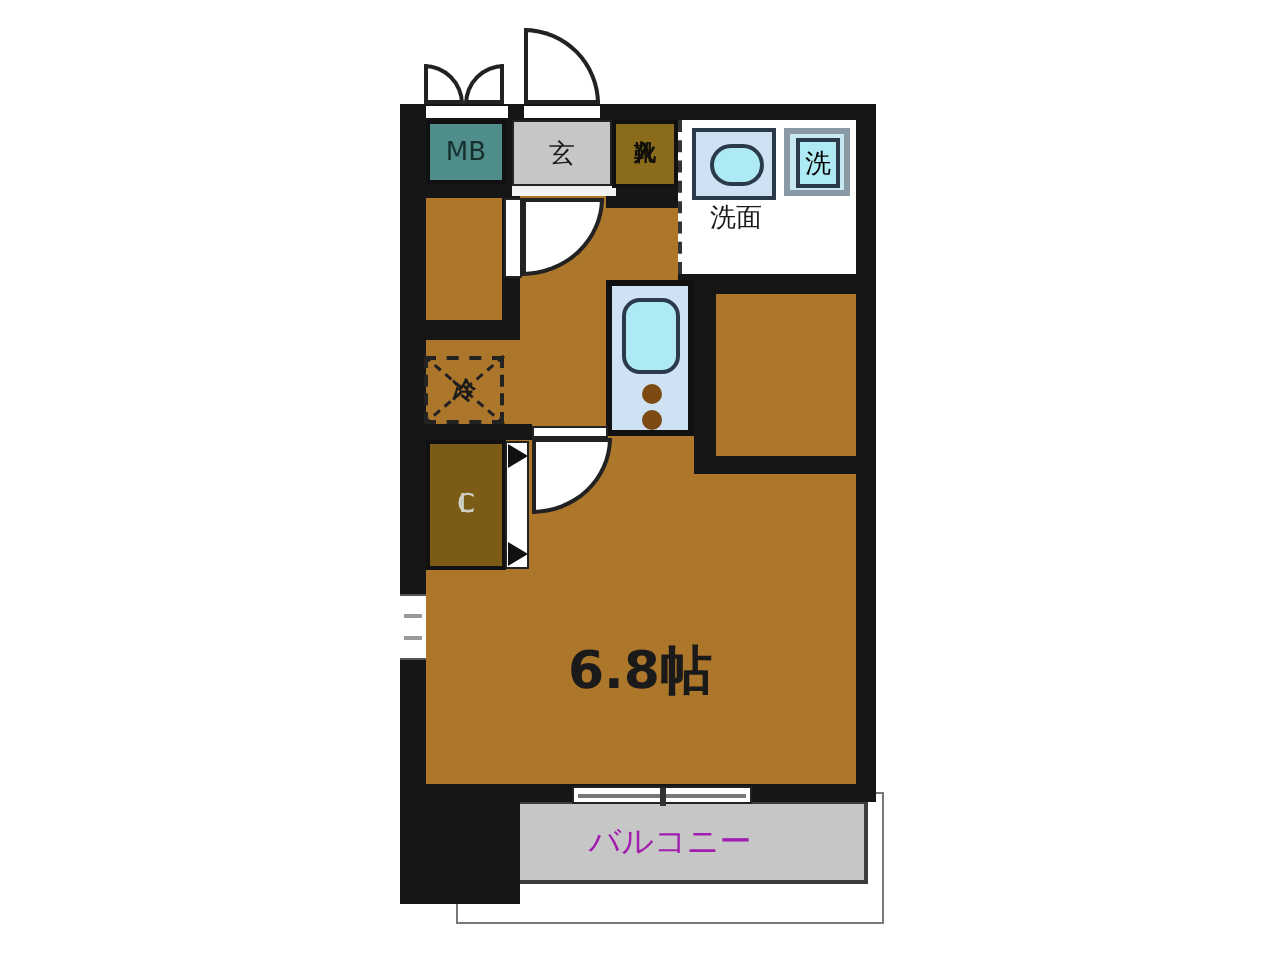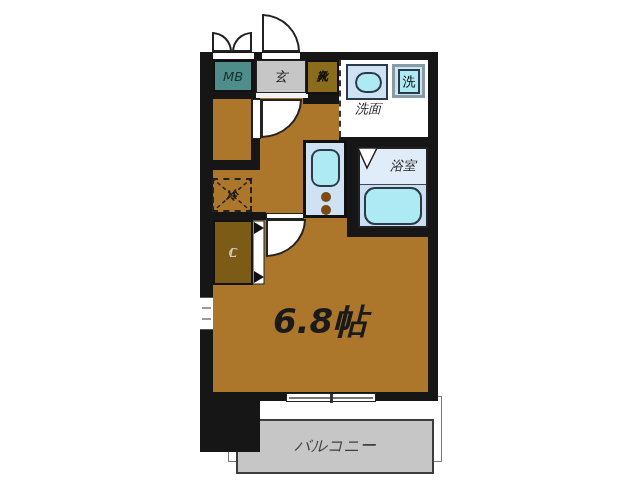--- a/index.html
+++ b/index.html
@@ -1,21 +1,21 @@
 <!DOCTYPE html>
 <html style="--c-wall: #161616; --c-floor: #ad772b; --c-meterbox: #4e8d8a; --c-entry: #c6c6c6; --c-shoe: #8a6c1c; --c-closet: #7c5b16; --c-wcfloor: #e9f4fb; --c-fixture: #aeeaf3; --c-counter: #cfe2f3; --c-bathupper: #e0edf9; --c-bathlower: #cadef2; --c-balcony: #c6c6c6;"><head>
 <meta charset="utf-8">
 <style>
   html,body{margin:0;padding:0;background:#fff;}
   #canvas{position:relative;width:640px;height:480px;background:#fff;overflow:hidden;
           font-family:"DejaVu Sans","Liberation Sans",sans-serif;}
   #canvas *{position:absolute;box-sizing:border-box;}
   .wall{background:var(--c-wall);}
   .opening{background:#fff;}
-  .lbl{color:#1a1a1a;display:flex;align-items:center;justify-content:center;text-align:center;font-style:italic;}
+  .lbl{color:#1a1a1a;display:flex;align-items:center;justify-content:center;text-align:center;}
   
   .base{left:213px;top:60px;width:215px;height:332px;background:var(--c-floor);}
   .mb{left:213px;top:60px;width:40px;height:32px;background:var(--c-meterbox);
       border:2px solid #111;color:#17302f;font-size:13px;}
   .genkan{left:256px;top:60px;width:50px;height:33px;background:var(--c-entry);
       border:1px solid #222;font-size:13px;}
   .step{left:256px;top:93px;width:52px;height:5px;background:#f2f2f2;}
   .shoe{left:306px;top:60px;width:33px;height:34px;background:var(--c-shoe);
       border:2px solid #111;color:#101008;font-size:11px;line-height:1.1;flex-direction:column;font-weight:600;}
   .dashedpart{left:339px;top:60px;width:6px;height:77px;background:#fff;
@@ -36,24 +36,24 @@
   .counter{left:303px;top:140px;width:44px;height:78px;background:var(--c-counter);border:3px solid #111;}
   .counter .sink{left:5px;top:6px;width:29px;height:38px;background:var(--c-fixture);
       border:2px solid #2b3a4a;border-radius:9px;}
   .burner{width:10px;height:10px;border-radius:50%;background:#7c4a12;left:15px;}
   .bath{left:358px;top:147px;width:70px;height:81px;background:var(--c-bathlower);border:2px solid #222;}
   .bath .upper{left:0;top:0;width:100%;height:36px;background:var(--c-bathupper);border-bottom:1px solid #445;}
   .bath .t{left:18px;top:8px;width:50px;height:18px;font-size:13px;}
   .tub{left:4px;top:38px;width:58px;height:38px;background:var(--c-fixture);
       border:2px solid #2b3a4a;border-radius:11px;}
   .room-name{left:240px;top:277px;width:160px;height:30px;font-size:29px;font-weight:700;}
-  .room-size{left:240px;top:308px;width:160px;height:28px;font-size:34px;font-weight:700;}
+  .room-size{left:240px;top:321px;width:160px;height:28px;font-size:26px;font-weight:700;}
   .balcony-outline{left:228px;top:396px;width:214px;height:66px;border:1px solid #777;}
-  .balcony{left:236px;top:400px;width:198px;height:55px;background:var(--c-balcony);
-      border:2px solid #3c3c3c;color:#404040;font-size:16px;margin-top:19px;}
+  .balcony{left:236px;top:400px;width:198px;height:42px;background:var(--c-balcony);
+      border:2px solid #3c3c3c;color:#a21caf;font-size:16px;}
   
   .disc{background:#fff;border:2px solid #222;}
   .disc.tr{border-top-right-radius:100% 100%;}
   .disc.tl{border-top-left-radius:100% 100%;}
   .disc.br{border-bottom-right-radius:100% 100%;}
   .leaf{background:#fff;border:1px solid #222;}
   .win-left{left:200px;top:297px;width:13px;height:33px;background:#fff;border-top:1px solid #555;border-bottom:1px solid #555;}
   .win-left i{left:2px;width:9px;height:2px;background:#9a9a9a;display:block;}
   .slider{left:286px;top:393px;width:90px;height:9px;background:#fff;border:1px solid #222;}
   .slider .mid{left:2px;top:3px;width:84px;height:2px;background:#777;}
@@ -131,28 +131,20 @@
     <polygon points="1,1 11,7 1,13" fill="#111"></polygon>
     <polygon points="1,50 11,56 1,62" fill="#111"></polygon>
   </svg>
 
   <div class="counter">
     <div class="sink"></div>
     <div class="burner" style="top:49px;"></div>
     <div class="burner" style="top:62px;"></div>
   </div>
 
-  <div class="bath">
-    <div class="upper"></div>
-    <div class="t lbl">浴室</div>
-    <svg style="left:-3px;top:-2px;" width="22" height="24" viewBox="0 0 22 24">
-      <polygon points="1,1 20,1 10,21" fill="#fff" stroke="#222" stroke-width="1.5"></polygon>
-    </svg>
-    <div class="tub"></div>
-  </div>
 
   <div class="room-size lbl">6.8帖</div>
 
   <div class="win-left">
     <i style="top:9px;"></i>
       <i style="top:20px;"></i>
   </div>
   <div class="slider">
     <div class="mid"></div>
     <div class="tick"></div>

